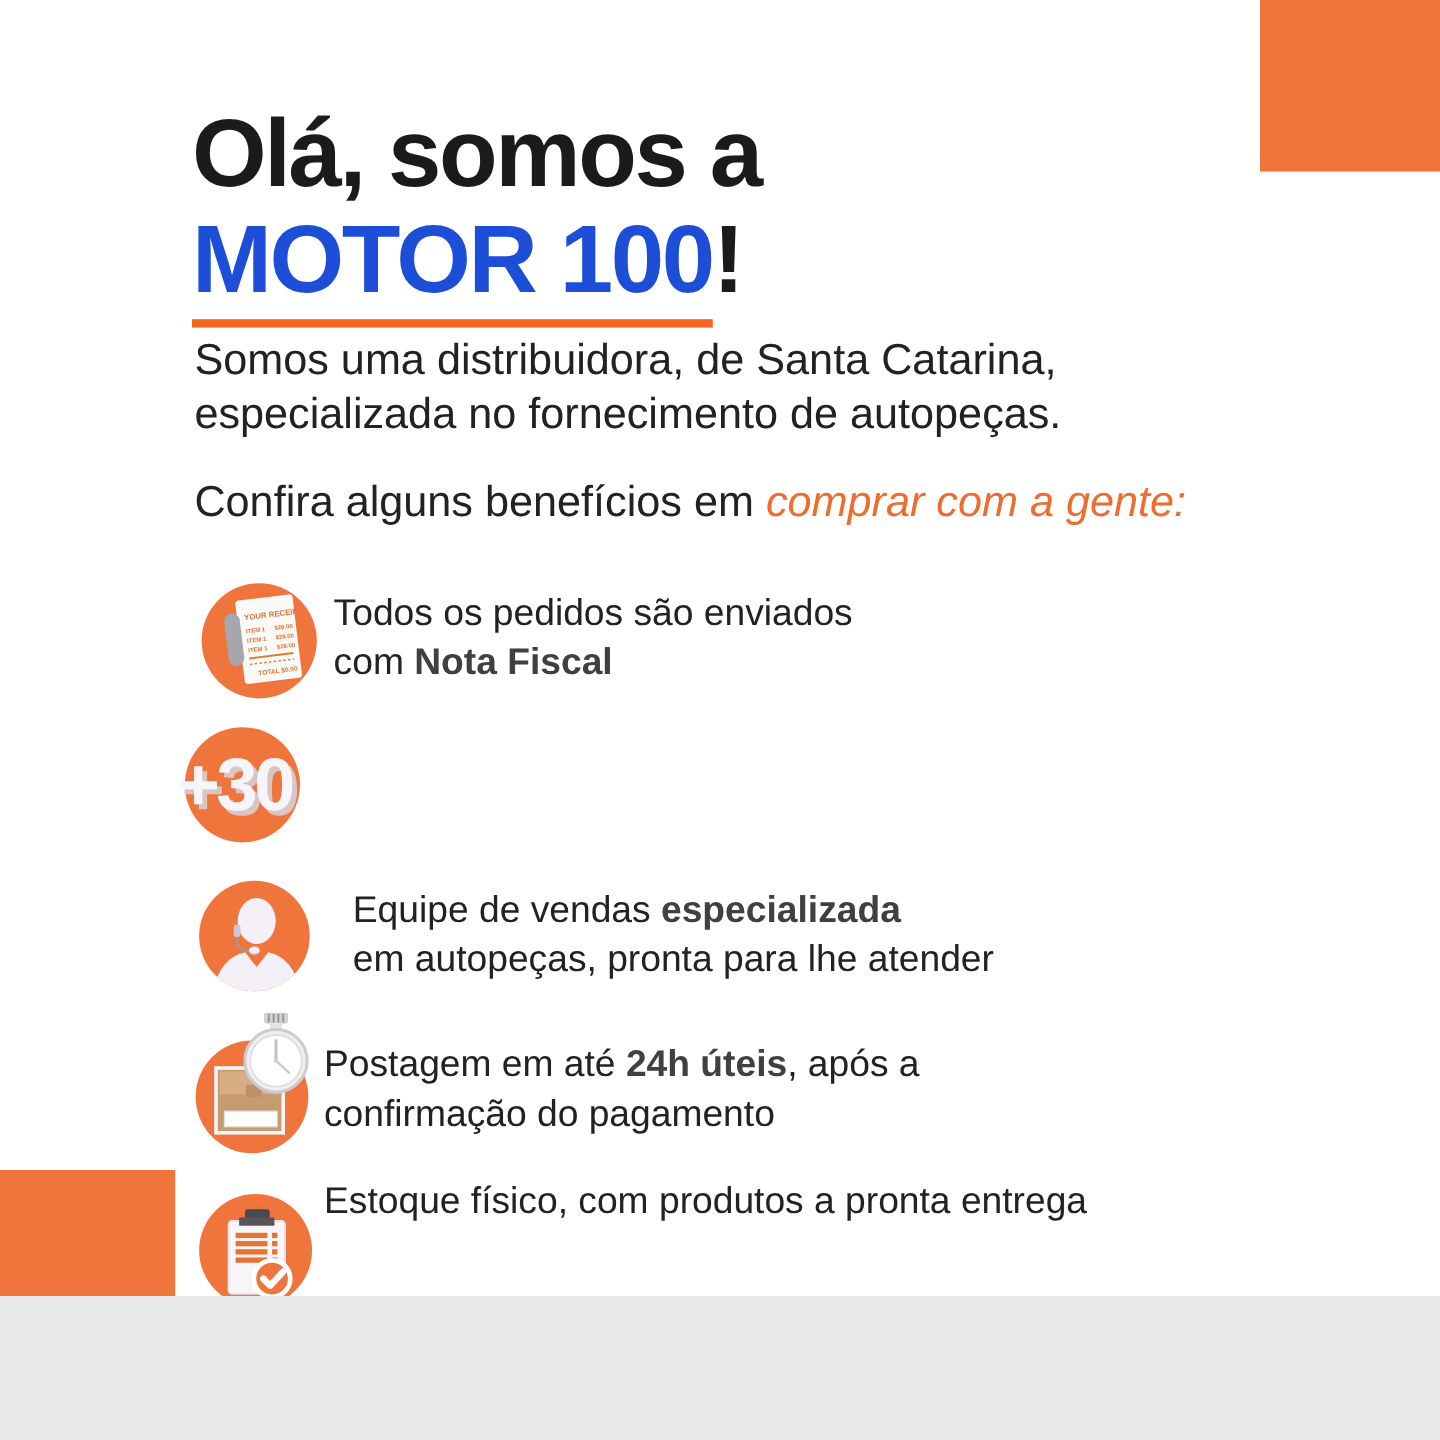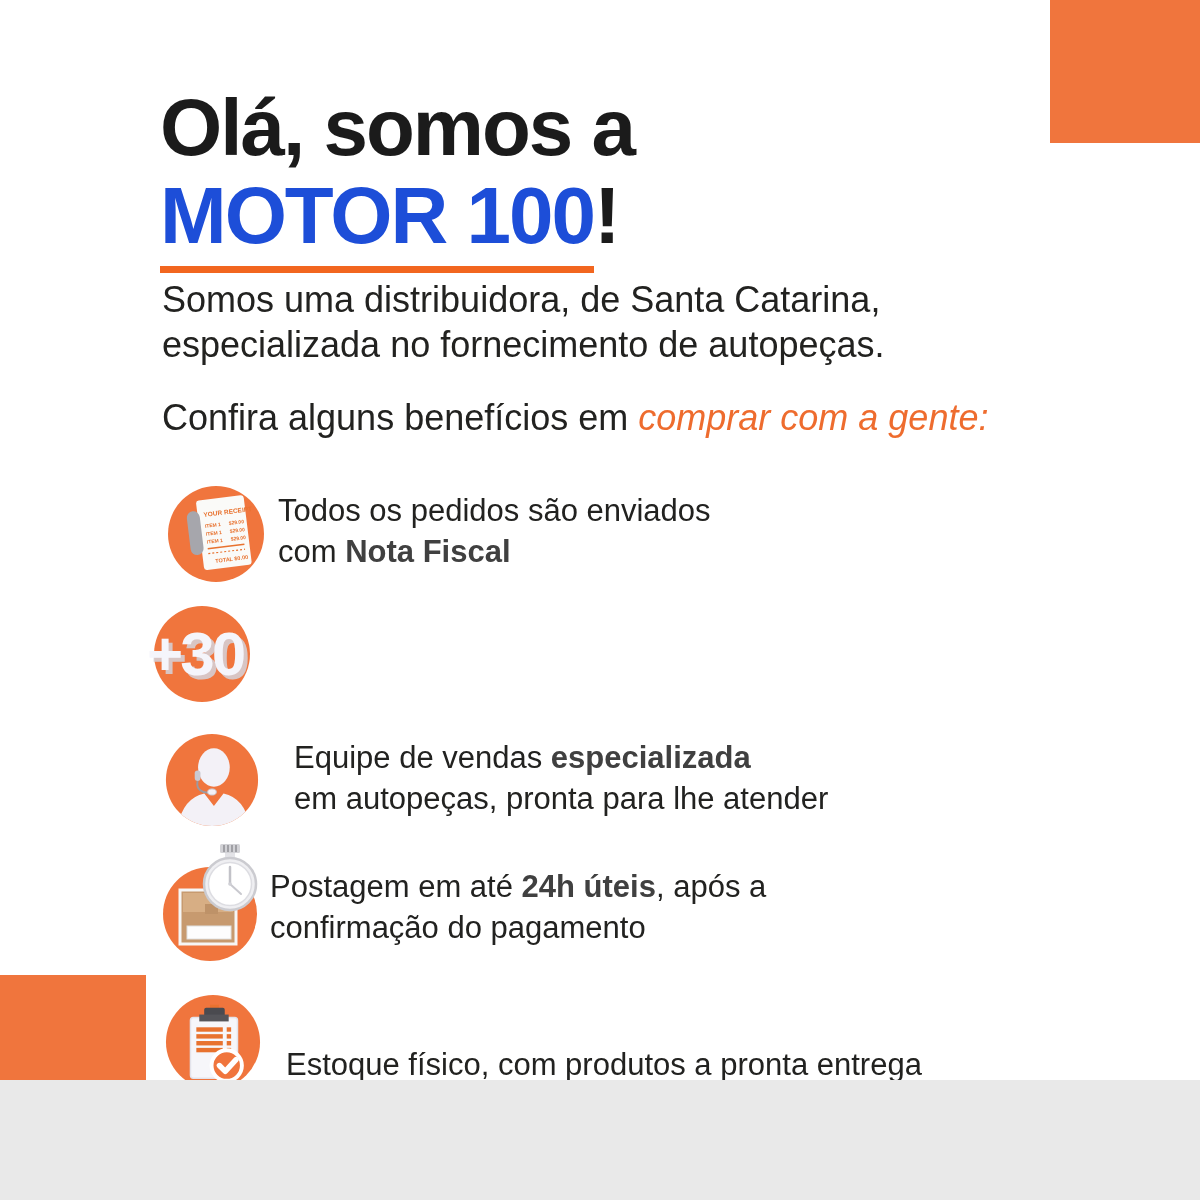--- a/index.html
+++ b/index.html
@@ -159,19 +159,19 @@
       <rect x="33" y="42" width="27" height="4.5" fill="#E8722F"></rect>
         <rect x="64" y="42" width="4.5" height="4.5" fill="#E8722F"></rect>
       <rect x="33" y="49" width="27" height="4.5" fill="#E8722F"></rect>
         <rect x="64" y="49" width="4.5" height="4.5" fill="#E8722F"></rect>
       <rect x="33" y="56" width="27" height="4.5" fill="#E8722F"></rect>
         <rect x="64" y="56" width="4.5" height="4.5" fill="#E8722F"></rect>
       <circle cx="64" cy="74" r="15.5" fill="#F0753D" stroke="#FFFFFF" stroke-width="4"></circle>
       <path d="M56.5,74 l6,6 l11,-12" stroke="#FFFFFF" stroke-width="5.5" fill="none" stroke-linecap="round" stroke-linejoin="round"></path>
     </svg>
   </div>
-  <div class="benefit-text" style="left:270px; top:1044px;margin-left:16px;">
+  <div class="benefit-text" style="left:270px; top:980px;">
     <span style="display:block">
       <span>Estoque físico, com produtos a pronta entrega</span><span class="hl"></span><span></span>
     </span>
   </div>
 
 </div>
 
 </body></html>

